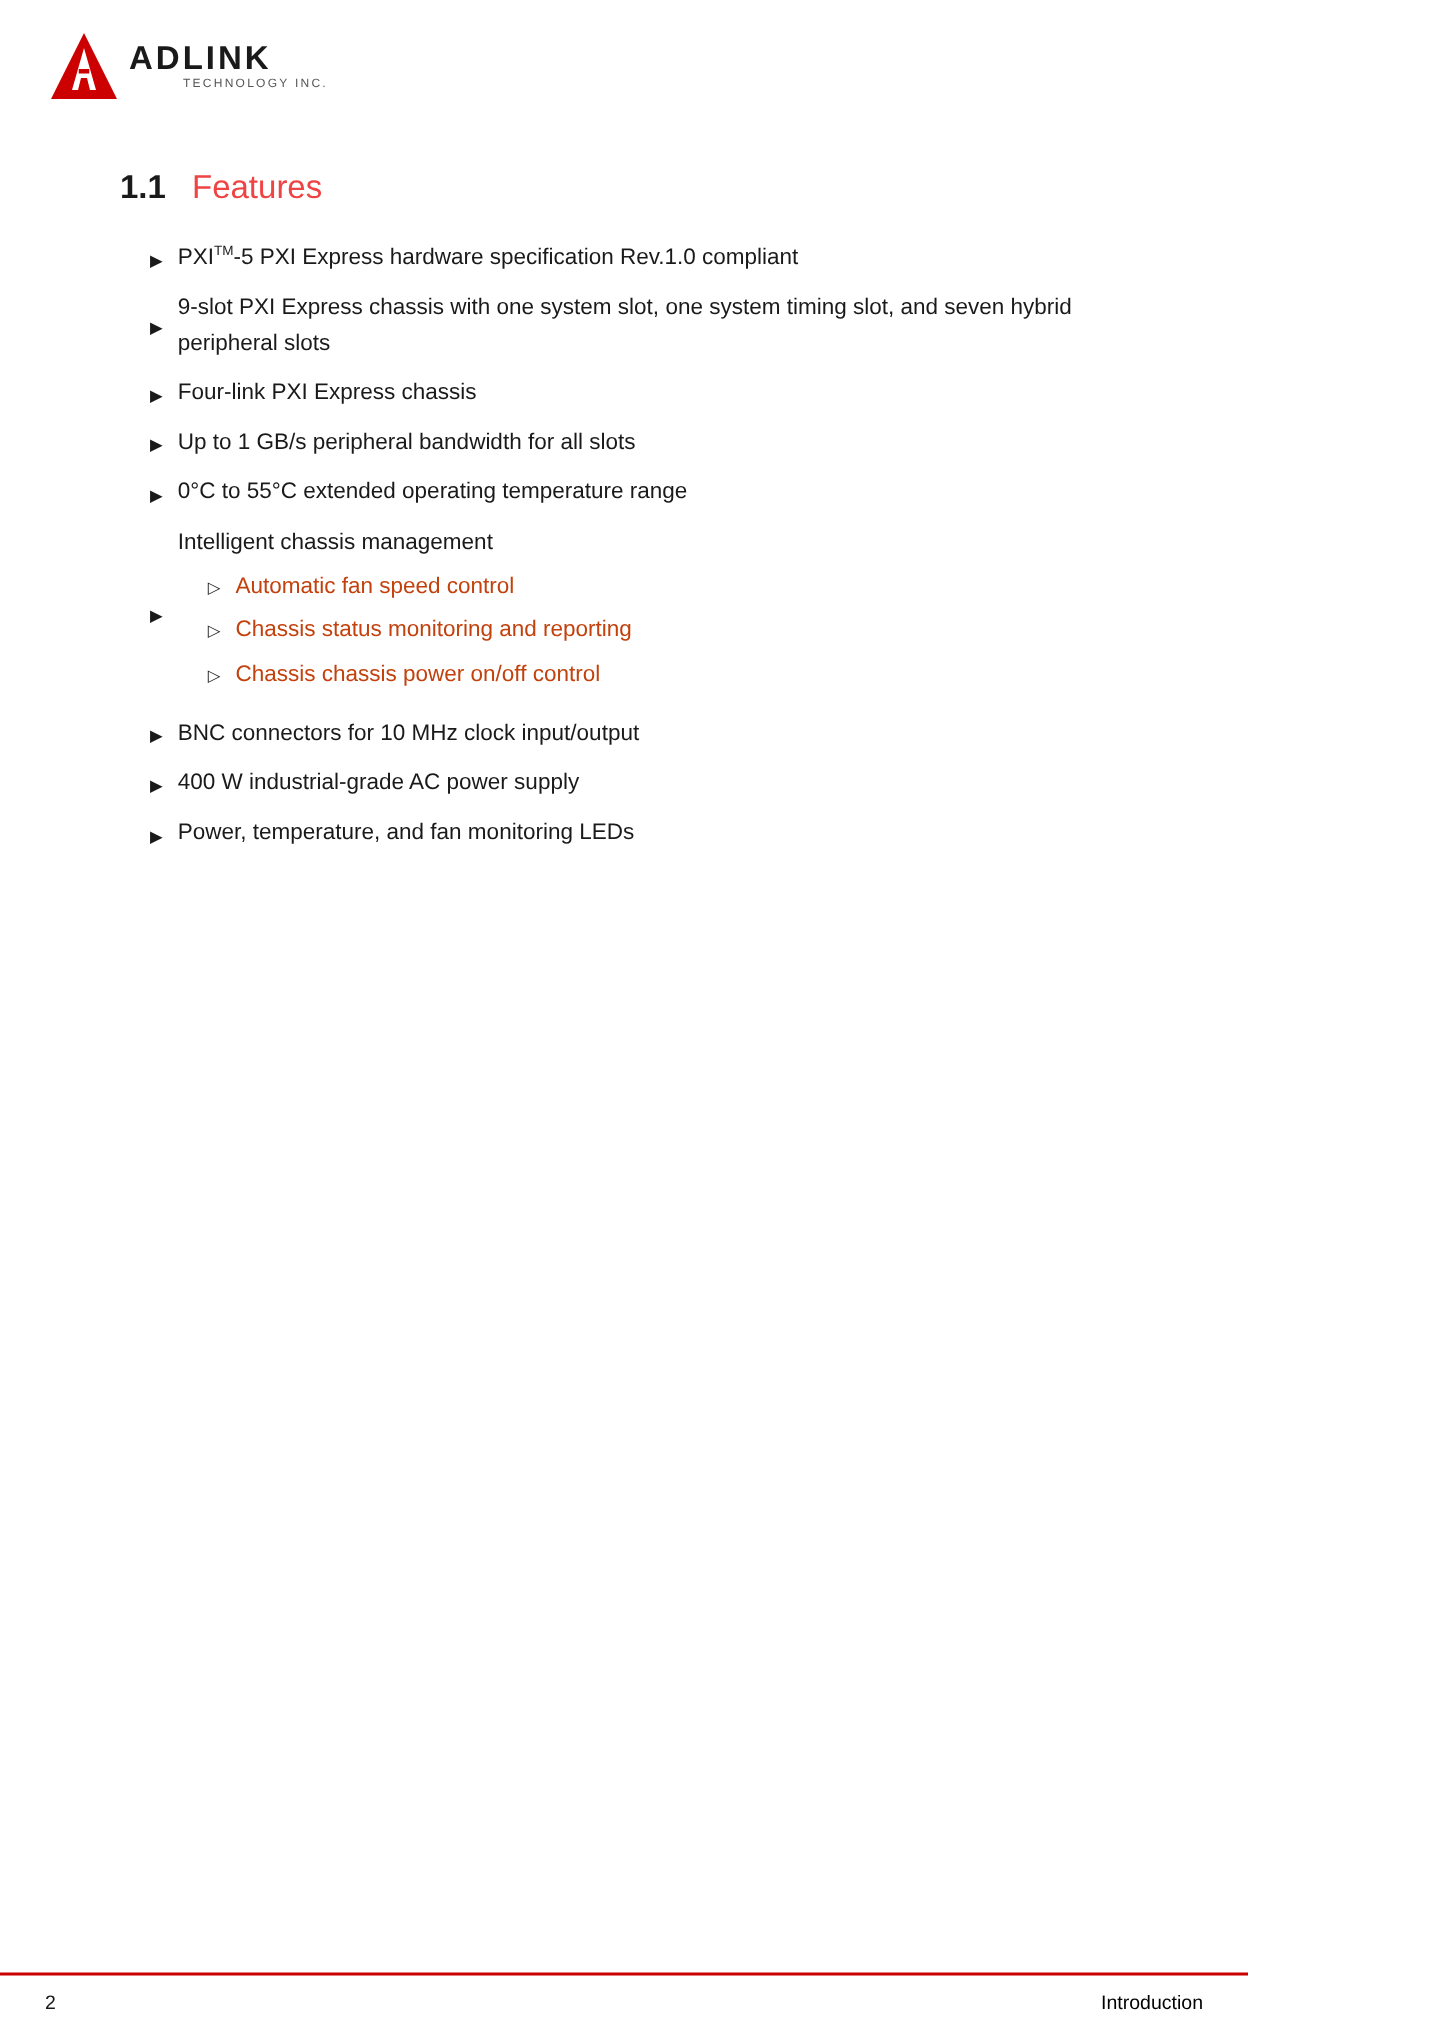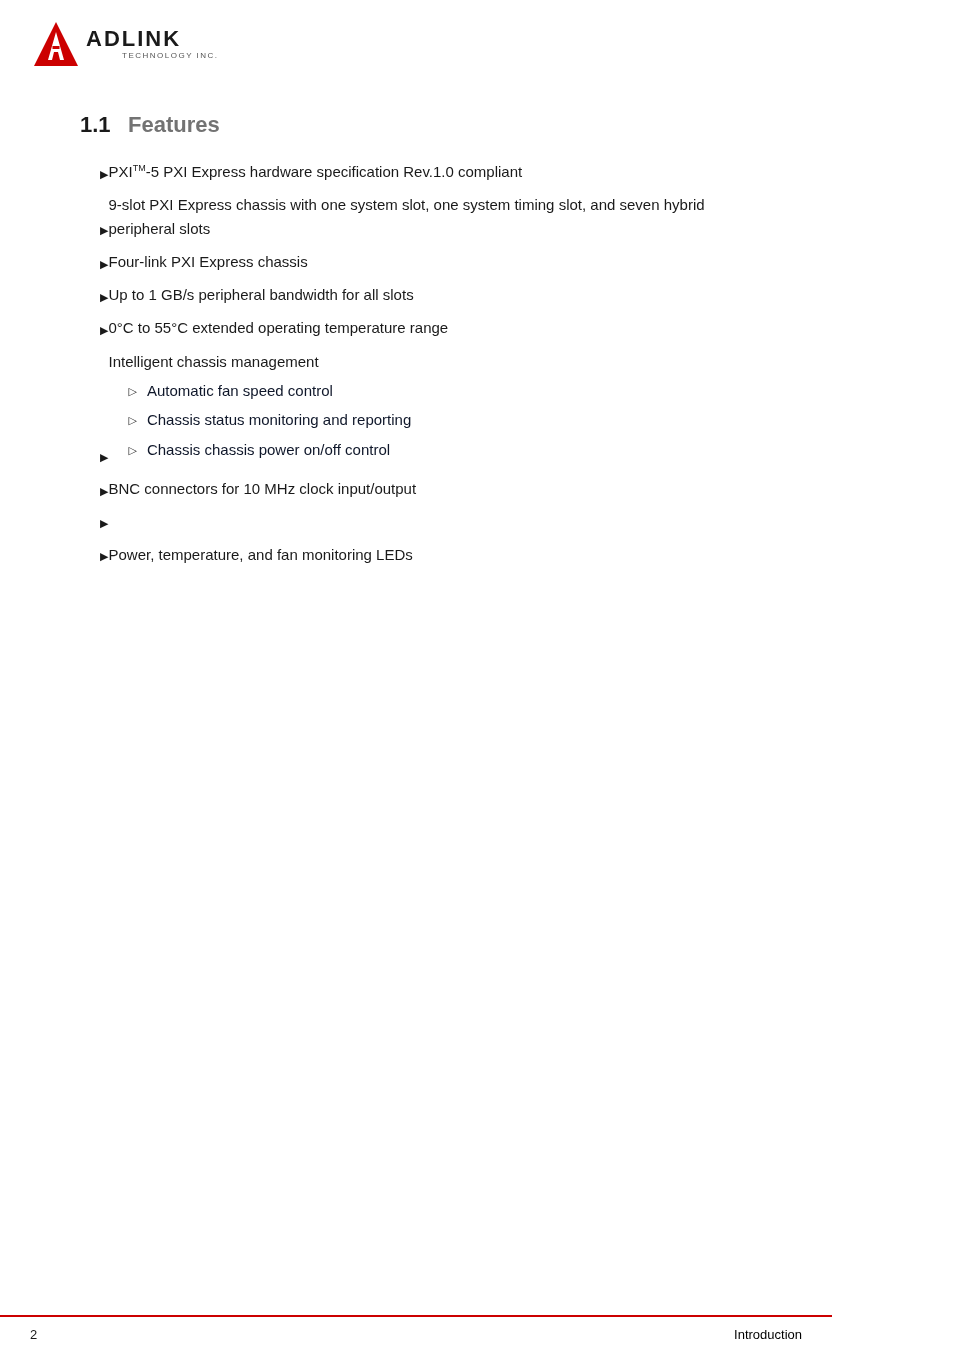--- a/index.html
+++ b/index.html
@@ -79,34 +79,35 @@
 
     .section-number {
       font-size: 22px;
       font-weight: 700;
       color: #1a1a1a;
       min-width: 40px;
     }
 
     .section-title {
       font-size: 22px;
-      font-weight: 700;
-      color: #737373;
+      font-weight: 400;
+      color: #ef4444;
     }
 
     
     .feature-list {
       list-style: none;
       padding: 0;
       margin: 0 0 0 20px;
     }
 
     .feature-list > li {
       display: flex;
-      align-items: flex-end;
+      align-items: center;
+      gap: 10px;
       margin-bottom: 10px;
       line-height: 1.5;
     }
 
     .bullet-arrow {
       color: #1a1a1a;
       font-size: 13px;
       margin-top: 3px;
       flex-shrink: 0;
       
@@ -145,21 +146,21 @@
       flex-shrink: 0;
     }
 
     .sub-bullet::before {
       content: '▷';
       font-size: 11px;
     }
 
     .sub-item-text {
       font-size: 15px;
-      color: #0f172a;
+      color: #c2410c;
       line-height: 1.55;
     }
 
     
     sup {
       font-size: 9px;
       vertical-align: super;
     }
 
     
@@ -263,20 +264,21 @@
         </div>
       </li>
 
       <li>
         <span class="bullet-arrow"></span>
         <span class="item-text">BNC connectors for 10 MHz clock input/output</span>
       </li>
 
       <li>
         <span class="bullet-arrow"></span>
+        <span class="item-text">400 W industrial-grade AC power supply</span>
       </li>
 
       <li>
         <span class="bullet-arrow"></span>
         <span class="item-text">Power, temperature, and fan monitoring LEDs</span>
       </li>
 
     </ul>
   </div>
 

